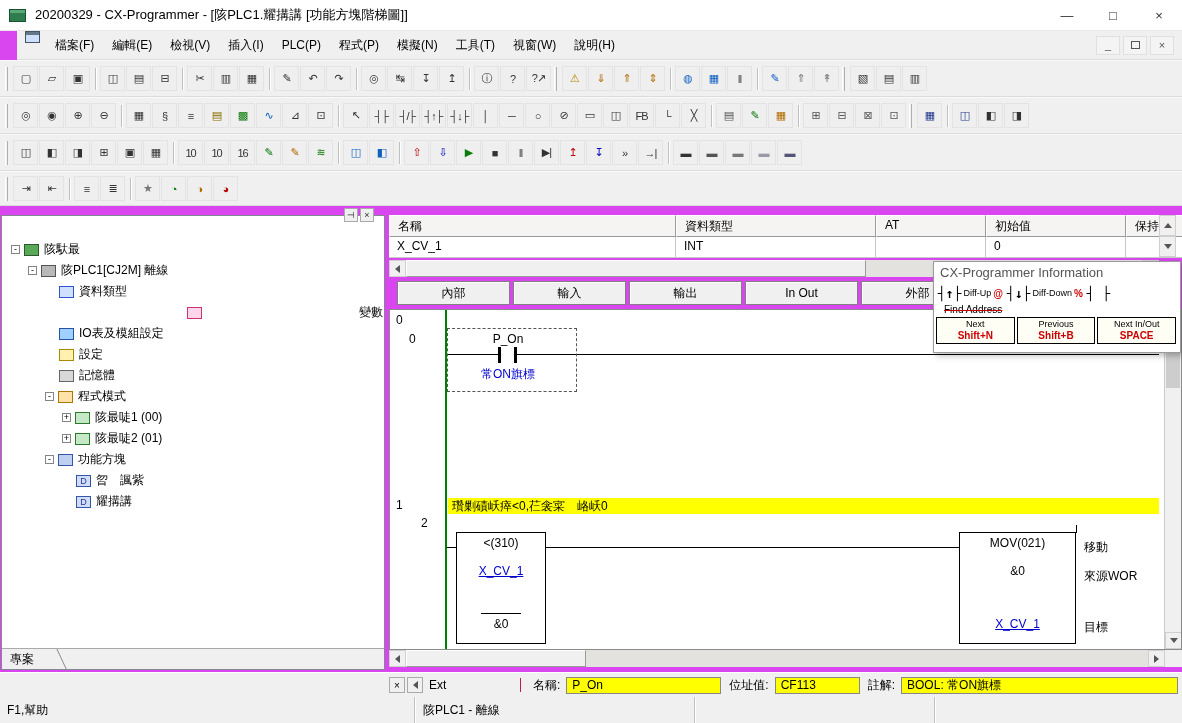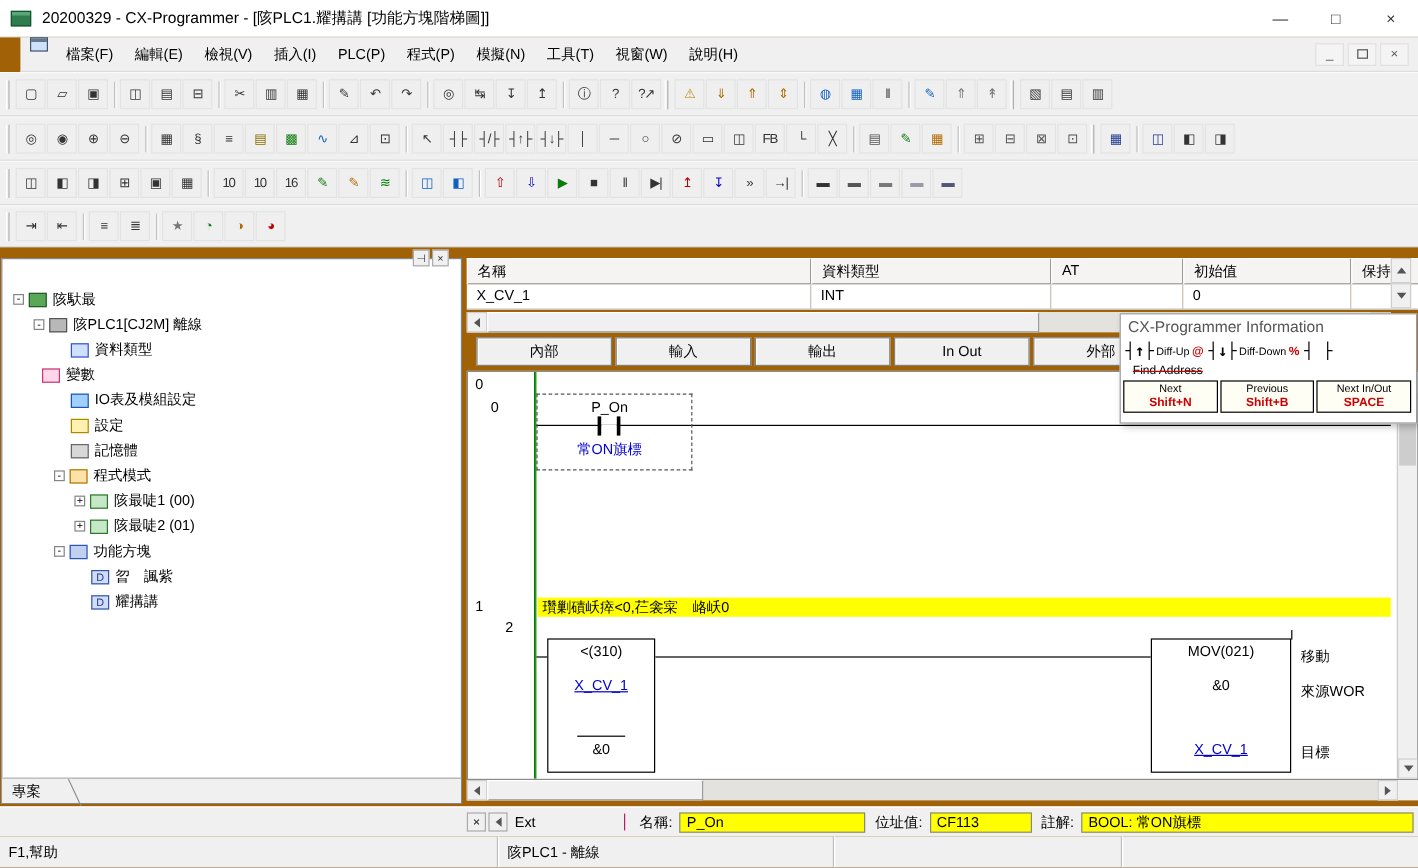--- a/index.html
+++ b/index.html
@@ -1,17 +1,17 @@
 <!DOCTYPE html>
 <html><head>
 <meta charset="utf-8">
 <style>
   html,body{margin:0;padding:0;background:#c8c8c8}
   *{box-sizing:border-box}
-  .app{position:relative;width:1182px;height:723px;background:#a16207;overflow:hidden;
+  .app{position:relative;width:1182px;height:723px;background:#d946ef;overflow:hidden;
        font-family:"Liberation Sans","DejaVu Sans",sans-serif;font-size:12px;color:#000}
 
   
   .titlebar{position:absolute;left:0;top:0;right:0;height:31px;background:#fff;display:flex;align-items:center;border-bottom:1px solid #e8e8e8}
   .app-icon{width:17px;height:13px;background:#2f7d4f;border:1px solid #14532d;margin:0 9px;box-shadow:inset 0 3px 0 #5aa77a;flex:none}
   .titlebar .title{font-size:13px;white-space:nowrap}
   .win-controls{margin-left:auto;display:flex;height:100%}
   .win-btn{width:46px;display:flex;align-items:center;justify-content:center;font-size:13px;color:#333}
 
   
@@ -336,21 +336,21 @@
         <div class="titem" style="padding-left: 25px;">
           <span class="texp">-</span>
           <span class="ticon ic-plc"></span>
           <span class="tlabel">陔PLC1[CJ2M] 離線</span>
         </div>
         <div class="titem" style="padding-left: 42px;">
           <span class="texp-spacer"></span>
           <span class="ticon ic-datatypes"></span>
           <span class="tlabel">資料類型</span>
         </div>
-        <div class="titem" style="padding-left: 18px;">
+        <div class="titem" style="padding-left: 18px; justify-content: space-between;">
           <span class="texp-spacer"></span>
           <span class="ticon ic-symbols"></span>
           <span class="tlabel">變數</span>
         </div>
         <div class="titem" style="padding-left: 42px;">
           <span class="texp-spacer"></span>
           <span class="ticon ic-iotable"></span>
           <span class="tlabel">IO表及模組設定</span>
         </div>
         <div class="titem" style="padding-left: 42px;">

